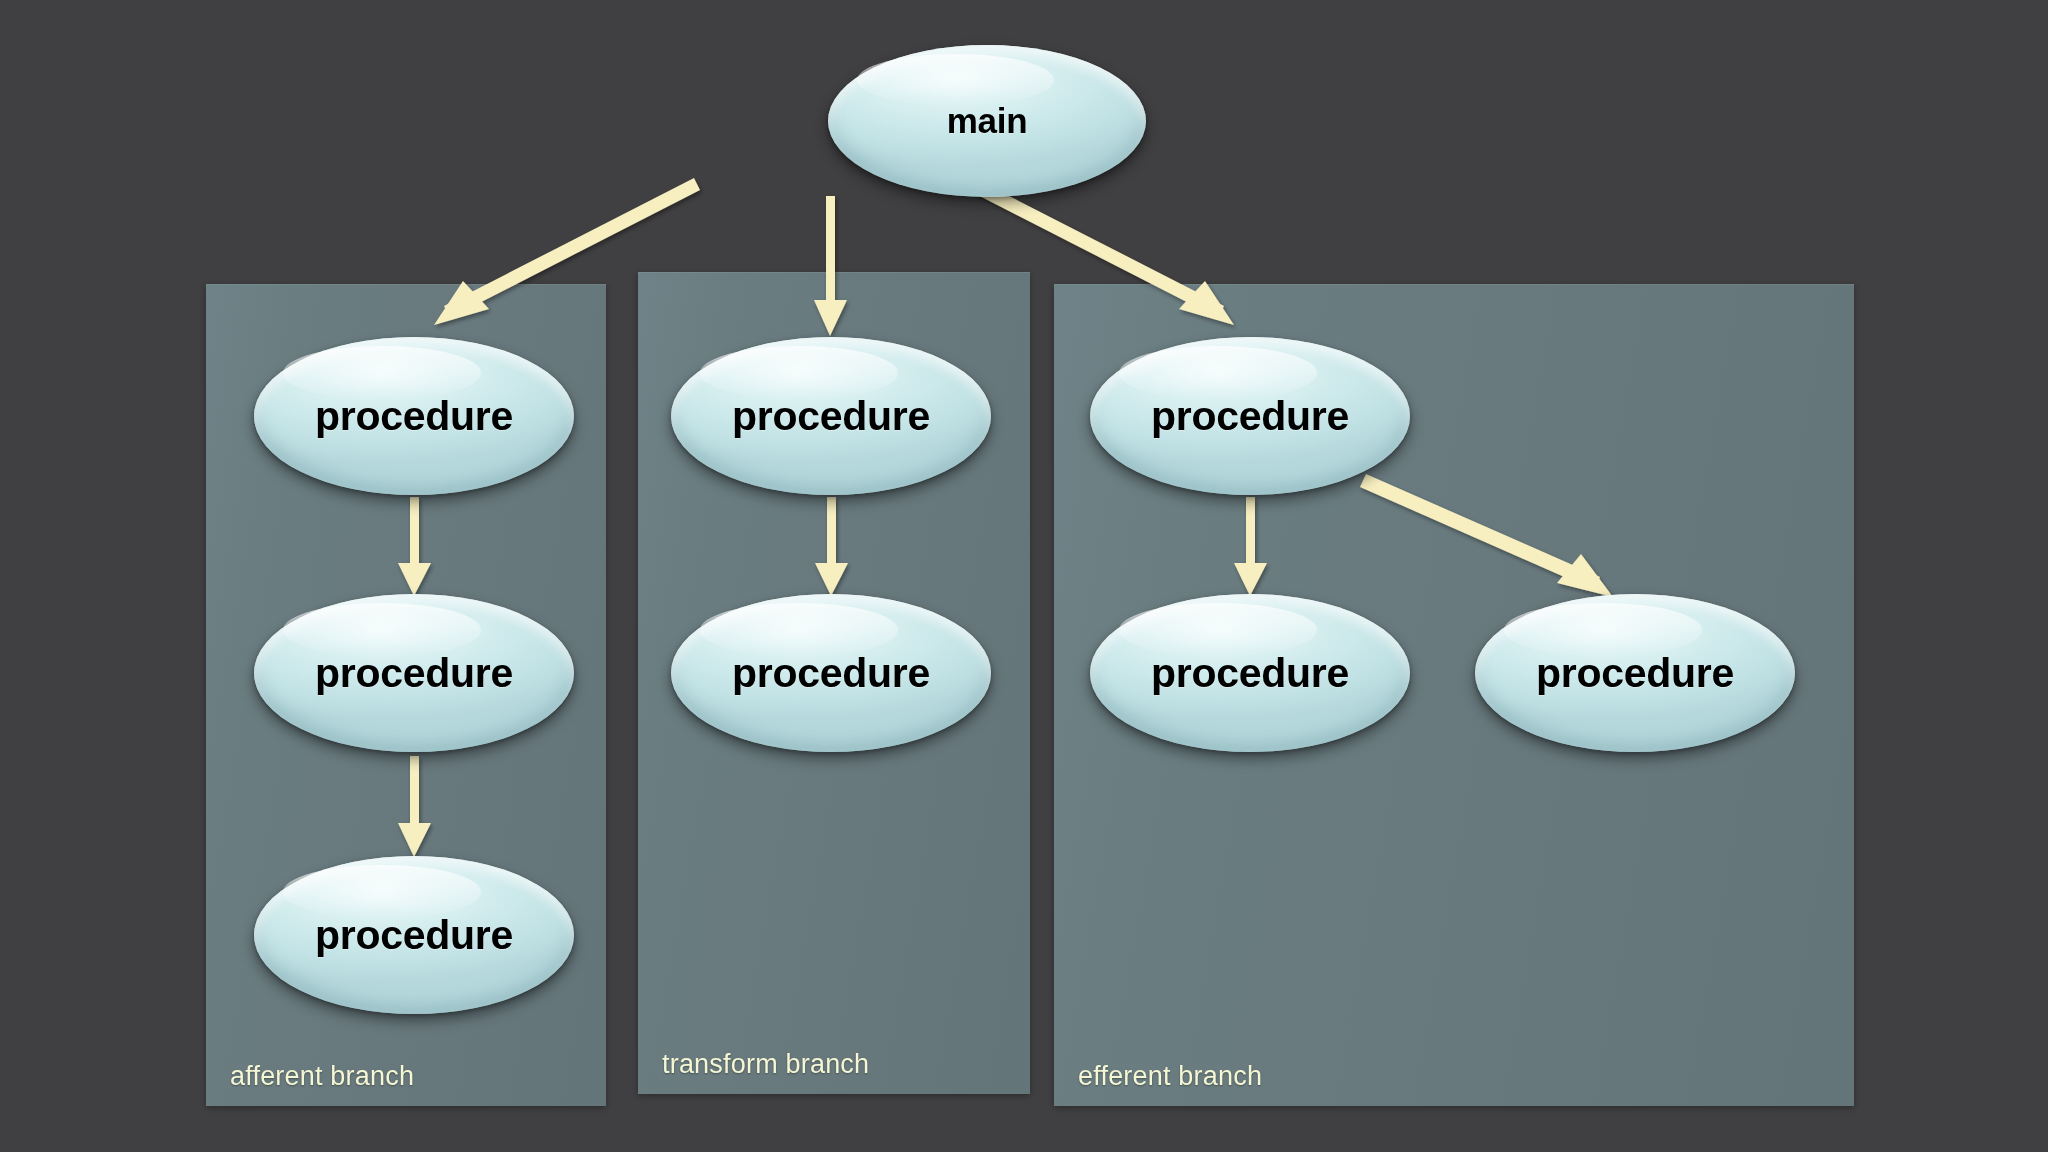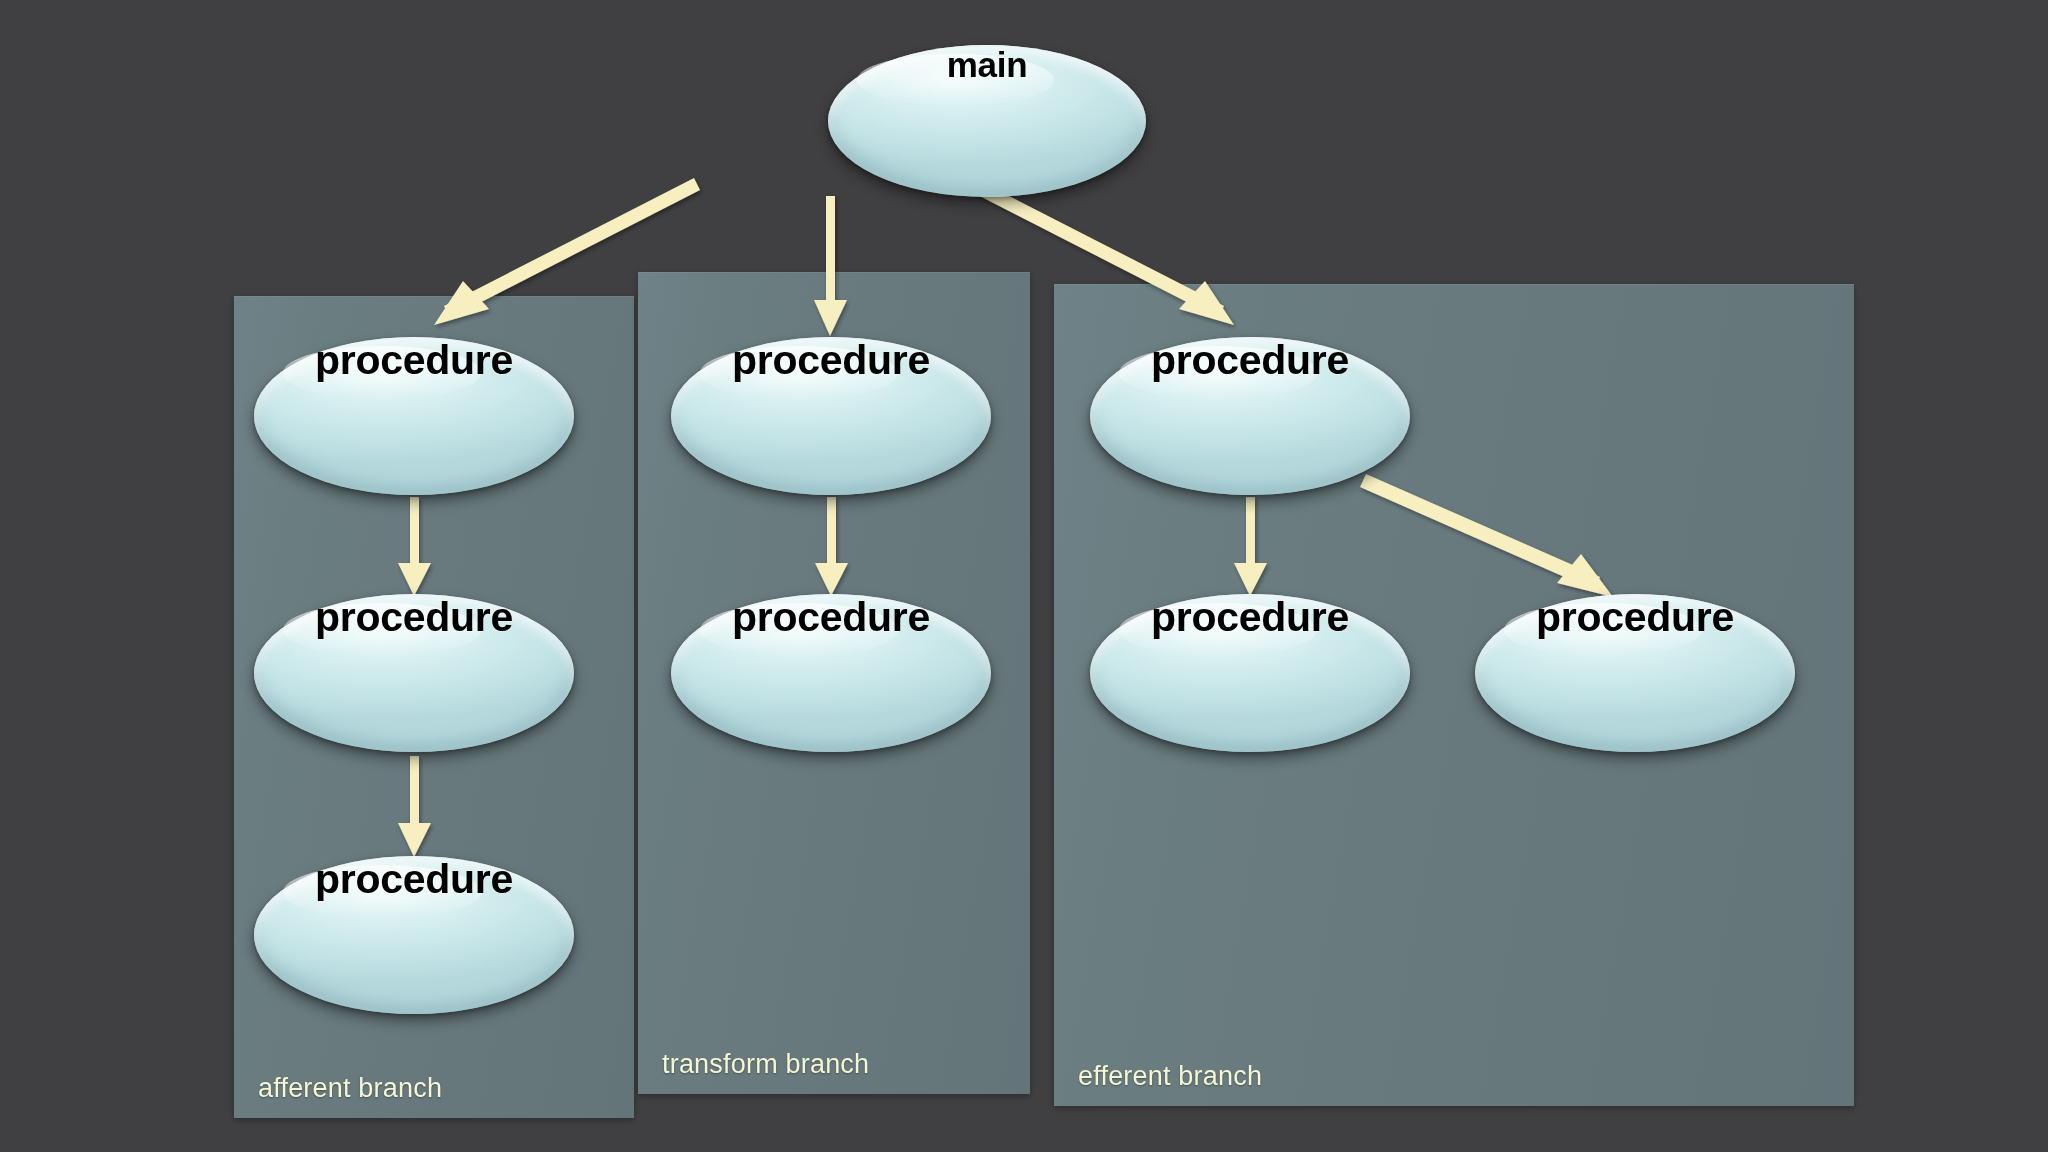--- a/index.html
+++ b/index.html
@@ -51,21 +51,21 @@
     border-radius: 50%;
     background:
       radial-gradient(ellipse 75% 58% at 40% 22%,
         #f0fbfb 0%, #ddf2f3 26%, #cbe8ea 58%, #bfe0e3 82%, #b5d8dc 100%);
     box-shadow:
       0 7px 14px rgba(0,0,0,0.42),
       0 2px 4px rgba(0,0,0,0.28),
       inset 0 -9px 16px rgba(70,120,130,0.26),
       inset 0 7px 12px rgba(255,255,255,0.80);
     display: flex;
-    align-items: flex-start;
+    align-items: center;
     justify-content: center;
   }
   .node::after {
     content: "";
     position: absolute;
     left: 9%;
     top: 6%;
     width: 62%;
     height: 34%;
     border-radius: 50%;
@@ -82,21 +82,21 @@
     white-space: nowrap;
   }
   .node-main .node-label { font-size: 35px; }
   .node-proc .node-label { font-size: 41px; }
 </style>
 </head>
 <body>
 
 <div id="stage">
 
-  <div class="panel" style="left:234px; top:284px; width:400px; height:822px;margin-top:12px;">
+  <div class="panel" style="left:206px; top:284px; width:400px; height:822px;">
     <div class="panel-label">afferent branch</div>
   </div>
 
   <div class="panel" style="left:638px; top:272px; width:392px; height:822px;">
     <div class="panel-label">transform branch</div>
   </div>
 
   <div class="panel" style="left:1054px; top:284px; width:774px; height:822px;padding-left:26px;">
     <div class="panel-label">efferent branch</div>
   </div>

